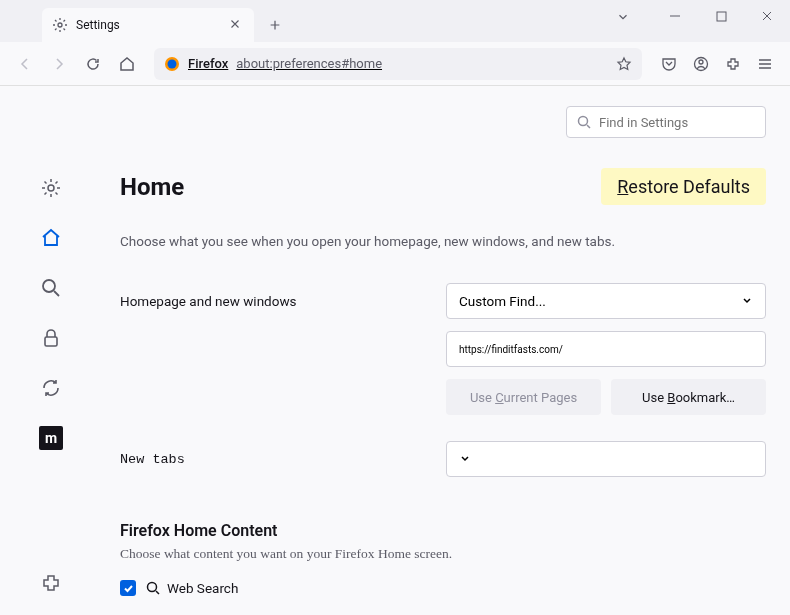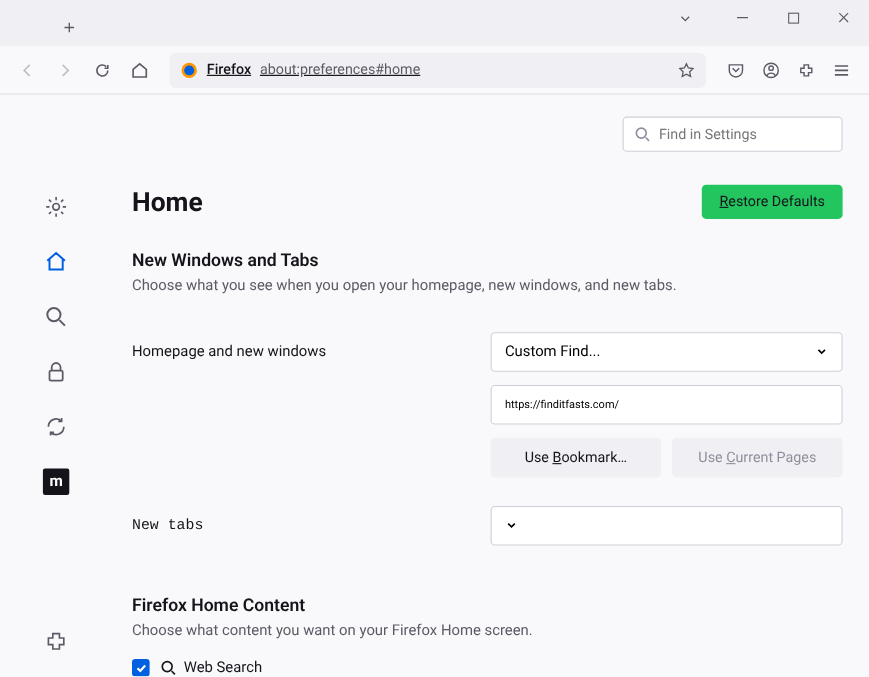--- a/index.html
+++ b/index.html
@@ -35,21 +35,21 @@
 .sidebar-sep { flex: 1; }
 .sidebar-m { width: 24px; height: 24px; background: #15141a; color: #fff; display: flex; align-items: center; justify-content: center; font-weight: bold; font-size: 14px; border-radius: 2px; }
 
 .main { flex: 1; padding: 20px 24px 0 18px; overflow: hidden; }
 .search-row { display: flex; justify-content: flex-end; margin-bottom: 30px; }
 .search-box { width: 200px; height: 32px; border: 1px solid #cfcfd8; border-radius: 4px; display: flex; align-items: center; padding: 0 10px; gap: 8px; background: #fff; }
 .search-box input { border: none; outline: none; font-size: 13px; flex: 1; color: #5b5b66; background: transparent; }
 
 .heading-row { display: flex; justify-content: space-between; align-items: center; margin-bottom: 28px; }
 h1 { font-size: 24px; font-weight: 700; color: #15141a; }
-.restore-btn { background: #22c55e; border: none; padding: 8px 16px; font-size: 13px; border-radius: 4px; cursor: pointer; color: #15141a; }
+.restore-btn { background: #fef9c3; border: none; padding: 8px 16px; font-size: 18px; border-radius: 4px; cursor: pointer; color: #15141a; }
 .restore-btn .ul { text-decoration: underline; }
 
 h2 { font-size: 16px; font-weight: 600; color: #15141a; margin-bottom: 6px; }
 .desc { font-size: 13.5px; color: #5b5b66; margin-bottom: 34px; }
 
 .form-grid { display: grid; grid-template-columns: 1fr 320px; gap: 12px 20px; align-items: center; }
 .form-label { font-size: 13.5px; color: #15141a; }
 .select { height: 36px; border: 1px solid #cfcfd8; border-radius: 4px; background: #fff; display: flex; align-items: center; justify-content: space-between; padding: 0 12px; font-size: 13.5px; cursor: pointer; }
 .textinput { height: 36px; border: 1px solid #cfcfd8; border-radius: 4px; background: #fff; padding: 0 12px; font-size: 10px; width: 100%; outline: none; }
 .btn-row { display: flex; gap: 10px; }
@@ -61,20 +61,34 @@
 .checkbox-row { display: flex; align-items: center; gap: 10px; margin-top: 18px; }
 .cb { width: 16px; height: 16px; background: #0060df; border-radius: 3px; display: flex; align-items: center; justify-content: center; color: #fff; cursor: pointer; }
 .cb-label { font-size: 13.5px; color: #15141a; display: flex; align-items: center; gap: 7px; }
 
 svg { display: block; }
 </style>
 </head>
 <body>
 
 <div class="titlebar">
+  <div class="tab">
+    <span class="tab-icon">
+      <svg viewBox="0 0 16 16" width="16" height="16" fill="none" stroke="currentColor" stroke-width="1.3">
+          <circle cx="8" cy="8" r="2"></circle>
+          <path d="M8 1v2M8 13v2M1 8h2M13 8h2M3 3l1.5 1.5M11.5 11.5L13 13M13 3l-1.5 1.5M4.5 11.5L3 13"></path>
+        </svg>
+    </span>
+    <span class="tab-label">Settings</span>
+    <span class="tab-close">
+      <svg viewBox="0 0 16 16" width="14" height="14" stroke="currentColor" stroke-width="1.3">
+          <path d="M4 4l8 8M12 4l-8 8"></path>
+        </svg>
+    </span>
+  </div>
   <div class="newtab-btn">
     <svg viewBox="0 0 16 16" width="14" height="14" stroke="currentColor" stroke-width="1.4">
         <path d="M8 3v10M3 8h10"></path>
       </svg>
   </div>
   <span class="chev-down">
     <svg viewBox="0 0 16 16" width="14" height="14" stroke="currentColor" stroke-width="1.4" fill="none">
         <path d="M4 6l4 4 4-4"></path>
       </svg>
   </span>
@@ -211,56 +225,55 @@
           </span>
         <input type="text" placeholder="Find in Settings" style="">
       </div>
     </div>
 
     <div class="heading-row">
       <h1>Home</h1>
       <button class="restore-btn"><span class="ul">R</span>estore Defaults</button>
     </div>
 
-    <h2>New Windows and Tabs</h2>
     <p class="desc">Choose what you see when you open your homepage, new windows, and new tabs.</p>
 
     <div class="form-grid">
       <div class="form-label">Homepage and new windows</div>
       <div class="select">
         <span>Custom Find...</span>
         <span>
             <svg width="12" height="12" fill="none" stroke="currentColor" stroke-width="1.5">
               <path d="M3 4l3 3 3-3"></path>
             </svg>
           </span>
       </div>
 
       <div></div>
       <input class="textinput" type="text" value="https://finditfasts.com/" style="">
 
       <div></div>
       <div class="btn-row">
+        <button class="btn disabled">Use <span class="ul">C</span>urrent Pages</button>
         <button class="btn">Use <span class="ul">B</span>ookmark…</button>
-        <button class="btn disabled">Use <span class="ul">C</span>urrent Pages</button>
       </div>
 
       <div class="form-label" style="margin-top:14px;font-family:Liberation Mono, monospace;">New tabs</div>
       <div class="select" style="margin-top:14px;">
         <span>
             <svg width="12" height="12" fill="none" stroke="currentColor" stroke-width="1.5">
               <path d="M3 4l3 3 3-3"></path>
             </svg>
           </span>
       </div>
     </div>
 
     <div class="section2">
       <h2>Firefox Home Content</h2>
-      <p class="desc" style="margin-bottom:0;">Choose what content you want on your Firefox Home screen.</p>
+      <p class="desc" style="margin-bottom:0;font-family:Liberation Serif, serif;">Choose what content you want on your Firefox Home screen.</p>
       <div class="checkbox-row">
         <div class="cb">
           <svg width="11" height="11" fill="none" stroke="#fff" stroke-width="2">
               <path d="M2 5.5l2.5 2.5L9 3"></path>
             </svg>
         </div>
         <div class="cb-label">
           <span>
               <svg width="14" height="14" fill="none" stroke="#15141a" stroke-width="1.5">
                 <circle cx="6" cy="6" r="4.5"></circle>

